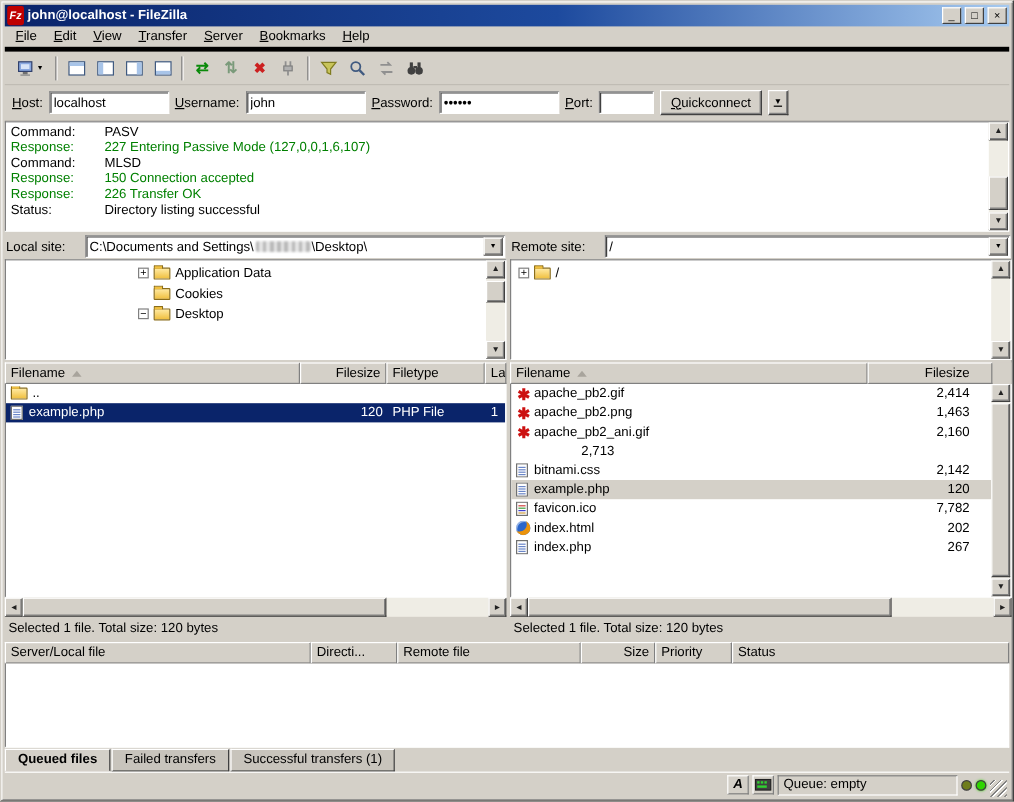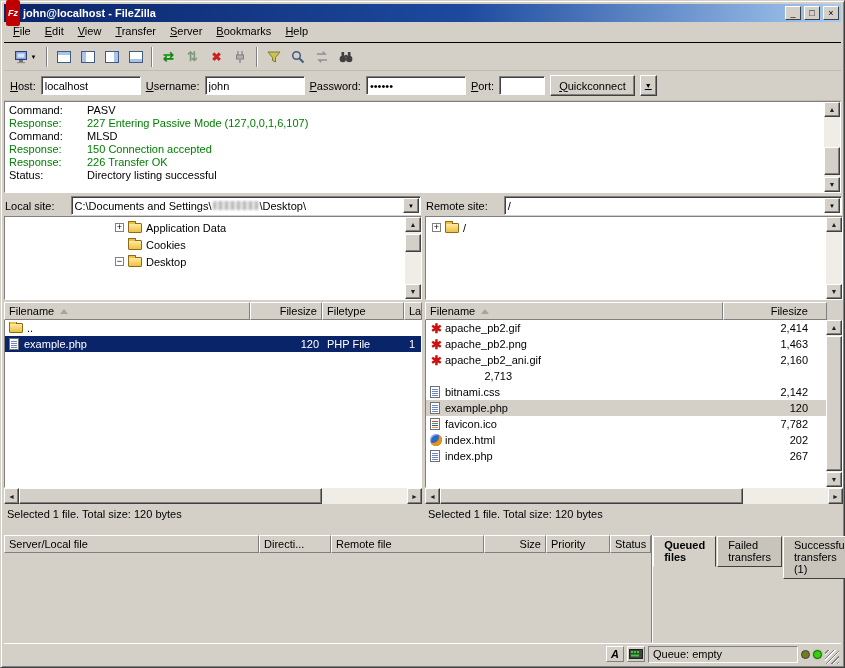--- a/index.html
+++ b/index.html
@@ -4,28 +4,28 @@
 <style>
   *{box-sizing:border-box;margin:0;padding:0;}
   html,body{width:845px;height:668px;background:#808080;}
   body{font-family:"Liberation Sans",sans-serif;font-size:11px;color:#000;}
   .window{width:845px;height:668px;background:#d4d0c8;display:flex;flex-direction:column;
     border:1px solid #404040;border-top-color:#d4d0c8;border-left-color:#d4d0c8;
     box-shadow:inset 1px 1px 0 #fff, inset -1px -1px 0 #808080;padding:3px;}
   
   .titlebar{height:18px;flex:0 0 18px;display:flex;align-items:center;gap:3px;padding:0 2px;
     background:linear-gradient(to right,#0a246a 0%,#1d4a9e 55%,#a6caf0 100%);color:#fff;}
-  .fz-icon{width:14px;height:26px;background:#bf0000;color:#fff;font-weight:bold;font-style:italic;
+  .fz-icon{width:14px;height:16px;background:#bf0000;color:#fff;font-weight:bold;font-style:italic;
     font-size:9px;display:flex;align-items:center;justify-content:center;border-radius:2px;}
   .title-text{font-weight:bold;font-size:11px;white-space:nowrap;}
   .spacer{flex:1;}
   .tb-ctl{width:16px;height:14px;background:#d4d0c8;border:1px solid;border-color:#fff #404040 #404040 #fff;
     font-size:9px;line-height:11px;text-align:center;color:#000;display:flex;align-items:center;justify-content:center;padding:0;}
   
-  .menubar{height:21px;flex:0 0 21px;display:flex;align-items:flex-start;padding-left:2px;border-bottom:1px solid #000000;}
+  .menubar{height:21px;flex:0 0 21px;display:flex;align-items:flex-end;padding-left:2px;border-bottom:4px solid #000000;}
   .menu-item{display:inline-block;padding:3px 7px;}
   .menu-item::first-letter{text-decoration:underline;}
   
   .toolbar{height:28px;flex:0 0 28px;display:flex;align-items:center;padding-left:4px;gap:1px;border-bottom:1px solid #c0bcb4;}
   .tbtn{width:23px;height:22px;display:flex;align-items:center;justify-content:center;border:1px solid transparent;}
   .tbtn.wide{width:34px;gap:1px;}
   .tsep{width:2px;height:20px;margin:0 3px;border-left:1px solid #808080;border-right:1px solid #fff;}
   .tsvg{width:16px;height:16px;display:block;}
   .dd{font-size:6px;color:#000;}
   .g-refresh{color:#0a8a0a;font-weight:bold;font-size:13px;}
@@ -101,21 +101,21 @@
   .icon-page{display:inline-block;width:10px;height:12px;flex:0 0 10px;background:#fff;border:1px solid #707070;
     position:relative;margin-right:5px;}
   .icon-page::before{content:"";position:absolute;left:1px;top:2px;width:6px;height:1px;background:#6a86c8;
     box-shadow:0 2px 0 #6a86c8,0 4px 0 #6a86c8,0 6px 0 #6a86c8;}
   .icon-ico::before{background:#d04040;box-shadow:0 2px 0 #40a040,0 4px 0 #4040d0,0 6px 0 #d0a040;}
   .icon-image{display:inline-block;width:13px;flex:0 0 13px;color:#cc1111;font-size:13px;font-weight:bold;
     line-height:13px;text-align:center;margin-right:2px;}
   .icon-html{display:inline-block;width:12px;height:12px;flex:0 0 12px;border-radius:50%;background:#2a66cc;
     box-shadow:inset -3px -3px 0 rgba(245,150,0,.95), inset 1px 1px 0 rgba(255,255,255,.5);margin-right:3px;}
   
-  .queuepane{flex:0 0 108px;height:108px;display:flex;flex-direction:row;margin-top:12px;}
+  .queuepane{flex:0 0 108px;height:108px;display:flex;flex-direction:column;margin-top:2px;text-align:right;}
   .queue-header{height:18px;flex:0 0 18px;display:flex;background:#d4d0c8;}
   .q0{width:255px;flex:0 0 255px;} .q1{width:72px;flex:0 0 72px;} .q2{width:153px;flex:0 0 153px;}
   .q3{width:62px;flex:0 0 62px;justify-content:flex-end;} .q4{width:64px;flex:0 0 64px;} .q5{flex:1;}
   .queue-body{flex:1;background:#fff;border:1px solid;border-color:#808080 #fff #fff #808080;border-top:none;}
   .qtabs{height:20px;flex:0 0 20px;display:flex;align-items:flex-start;padding-top:1px;gap:1px;}
   .qtab{padding:2px 10px 3px;border:1px solid;border-color:#fff #404040 #404040 #fff;background:#c8c4bc;line-height:12px;}
   .qtab.active{background:#d4d0c8;font-weight:bold;border-bottom-color:#d4d0c8;}
   
   .statusbar{height:21px;flex:0 0 21px;display:flex;align-items:center;gap:3px;padding:0 2px;border-top:1px solid #fff;}
   .sb-icn{width:18px;height:16px;display:flex;align-items:center;justify-content:center;border:1px solid;

